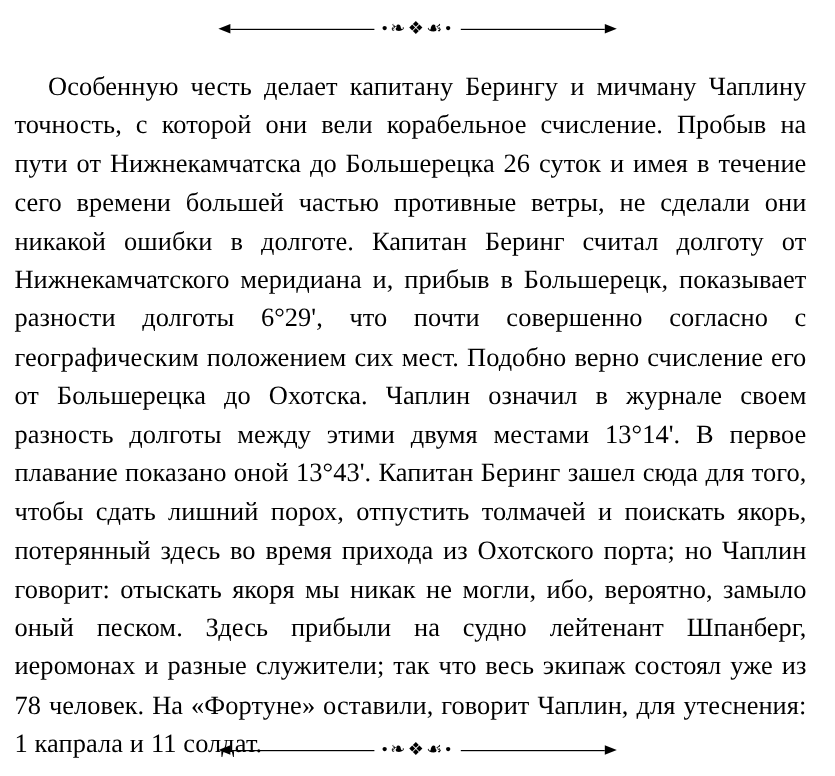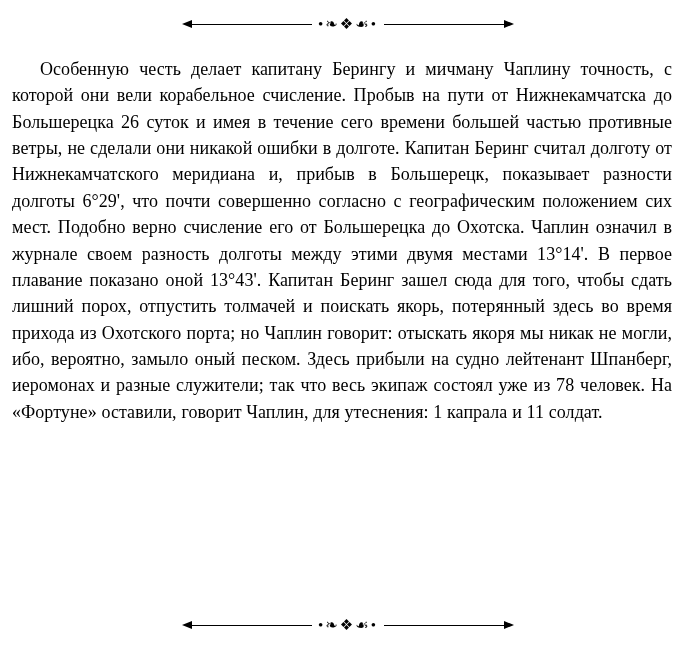--- a/index.html
+++ b/index.html
@@ -65,21 +65,21 @@
     font-size: 15px;
     line-height: 1;
     letter-spacing: 2px;
     padding: 0 6px;
     white-space: nowrap;
   }
 
   
   .body-text {
     margin: 18px 24px 0 12px;
-    font-size: 18px;
+    font-size: 22px;
     line-height: 1.465;
     text-align: justify;
     text-align-last: left;
     text-indent: 28px;
     hyphens: manual;
     letter-spacing: 0.05px;
     word-spacing: 0.2px;
   }
 </style>
 </head>

